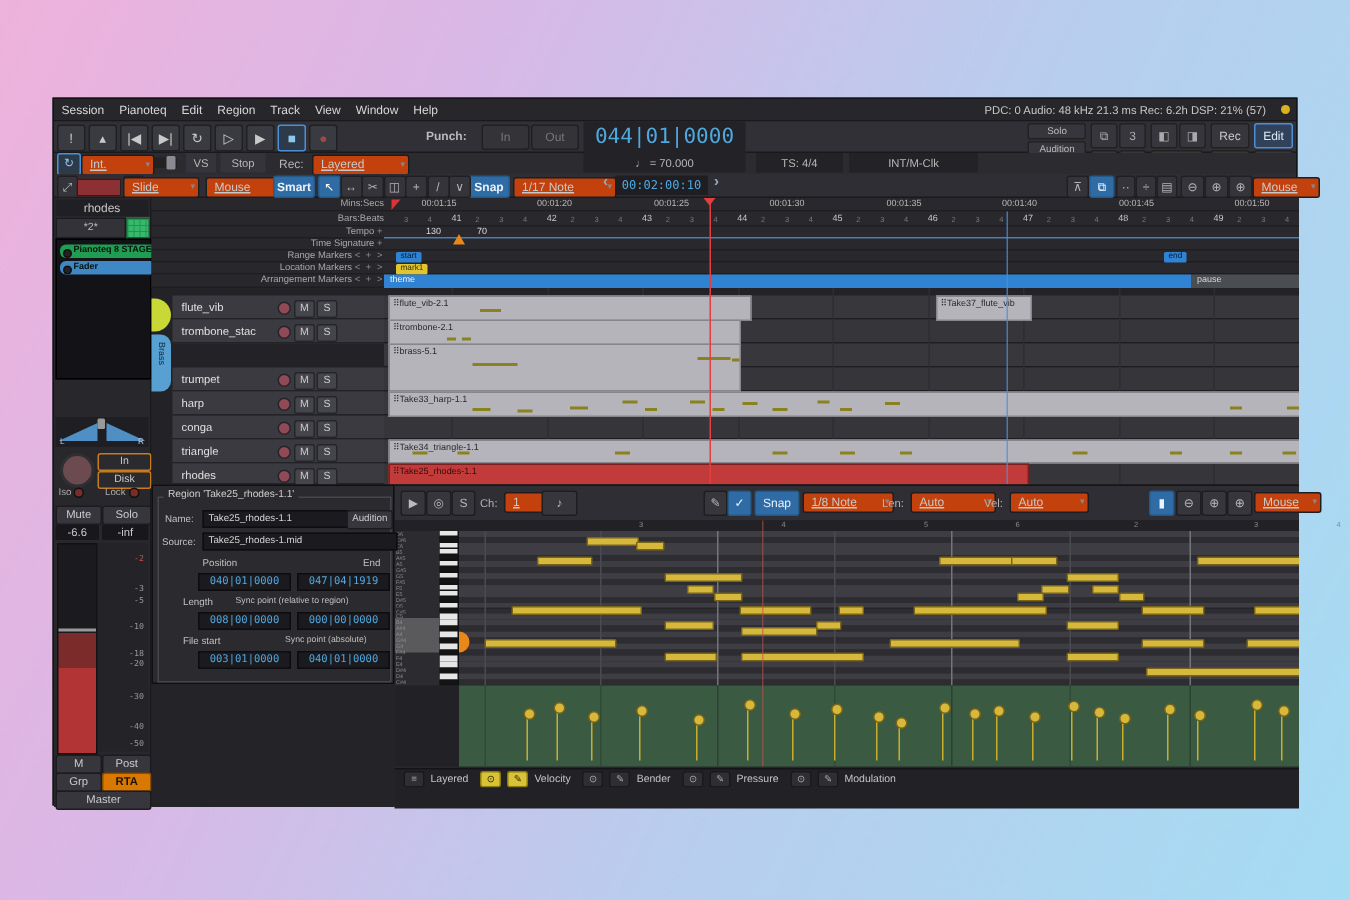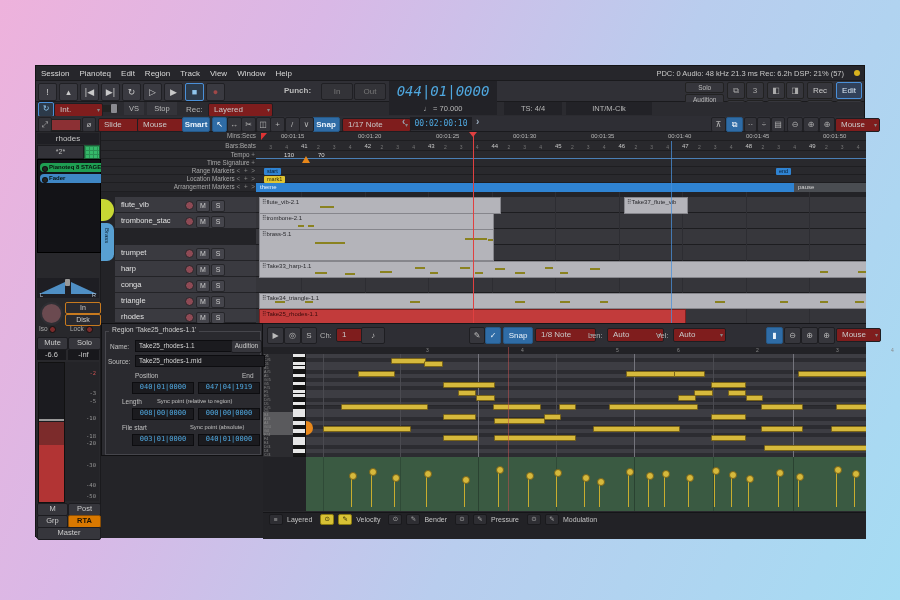--- a/index.html
+++ b/index.html
@@ -19,36 +19,36 @@
   .transport{left:0;top:15px;width:828px;height:21px;background:#303036;border-bottom:1px solid #1a1a1d;}
   .tbtns{position:absolute;left:2px;top:2px;display:flex;gap:2px;}
   .tbtn{width:17px;height:16px;background:#3a3a41;border:1px solid #202024;border-radius:2px;
     color:#c9c9c9;font-size:9px;display:flex;align-items:center;justify-content:center;}
   .tbtn.stop{color:#8fc6ee;border-color:#4a90d9;background:#2c3a4a;}
   .tbtn.rec{color:#a04848;}
   .punch{position:absolute;left:248px;top:5px;font-size:8px;color:#bbb;font-weight:bold;}
   .pbtn{position:absolute;top:2px;width:30px;height:15px;background:#333338;border:1px solid #202024;
     border-radius:2px;color:#777;font-size:8px;text-align:center;line-height:15px;}
   .clock1{position:absolute;left:353px;top:0;width:108px;height:21px;background:#222227;
-    font-family:"DejaVu Sans Mono",monospace;font-size:14px;color:#4fa8e0;text-align:center;line-height:21px;font-style:italic;}
+    font-family:"DejaVu Sans Mono",monospace;font-size:14px;color:#4fa8e0;text-align:center;line-height:21px;}
   .clock2{position:absolute;left:468px;top:0;width:148px;height:21px;background:#222227;
     font-family:"DejaVu Sans Mono",monospace;font-size:13px;color:#e08414;text-align:center;line-height:21px;}
   .rightcluster{position:absolute;right:2px;top:1px;display:flex;gap:3px;height:34px;}
   .minicol{display:flex;flex-direction:column;gap:1px;}
   .minibtn{font-size:6.5px;color:#bbb;background:#36363c;border:1px solid #222;border-radius:2px;
     padding:1px 4px;text-align:center;}
   .sqicon{width:16px;height:15px;background:#36363c;border:1px solid #222;border-radius:2px;
     color:#aaa;font-size:8px;display:flex;align-items:center;justify-content:center;}
   .pagebtn{width:24px;height:15px;background:#36363c;border:1px solid #222;border-radius:2px;
     color:#ccc;font-size:8px;display:flex;align-items:center;justify-content:center;}
   .pagebtn.active{border:1px solid #4a90d9;color:#dce9f5;background:#31415a;}
   
   .row2{left:0;top:36px;width:828px;height:14px;background:#2b2b30;}
-  .dd{background:#7f1d1d;border:1px solid #1e1e22;border-radius:2px;color:#c9c9c9;font-size:8px;
-    padding:0 10px 0 5px;height:12px;line-height:12px;position:absolute;top:1px;}
+  .dd{background:#c2410c;border:1px solid #1e1e22;border-radius:2px;color:#c9c9c9;font-size:8px;
+    padding:0 10px 0 5px;height:12px;line-height:12px;position:absolute;top:1px;text-decoration:underline;}
   .dd::after{content:"▾";position:absolute;right:2px;top:0;font-size:6px;color:#888;}
   .lbl{position:absolute;font-size:8px;color:#b5b5b5;top:3px;}
   .mbox{position:absolute;top:0;height:13px;background:#222227;color:#b8b8b8;font-size:7.5px;
     text-align:center;line-height:13px;}
   .shuttle{position:absolute;left:2px;top:0;width:14px;height:13px;background:#2c3a4a;border:1px solid #4a90d9;
     border-radius:2px;color:#8fc6ee;font-size:8px;text-align:center;line-height:12px;}
   .slider{position:absolute;left:66px;top:3px;width:16px;height:7px;background:#222;border-radius:2px;}
   .slider i{position:absolute;left:9px;top:-1px;width:6px;height:9px;background:#8a8a90;border-radius:1px;}
   
   .toolbar{left:0;top:50px;width:828px;height:16px;background:#2e2e34;border-bottom:1px solid #1a1a1d;}
@@ -267,21 +267,21 @@
       <div class="dd" style="left:172px;width:48px">Layered</div>
       <div class="mbox" style="left:353px;width:108px">♩ = 70.000</div>
       <div class="mbox" style="left:468px;width:58px">TS: 4/4</div>
       <div class="mbox" style="left:530px;width:86px">INT/M-Clk</div>
     </div>
 
     <div class="abs toolbar">
       <div class="tool" style="left:2px;width:12px">⤢</div>
       <div class="redstrip"></div>
       <div class="tool" style="left:46px;width:12px">ø</div>
-      <div class="dd" style="left:62px;top:2px;width:34px">Slide</div>
+      <div class="dd" style="left:46px;top:2px;width:34px">Slide</div>
       <div class="dd" style="left:101px;top:2px;width:40px">Mouse</div>
       <div class="tool bluebtn" style="left:146px;width:26px">Smart</div>
       <div id="tools"></div>
       <div class="tool bluebtn" style="left:276px;width:26px">Snap</div>
       <div class="dd" style="left:306px;top:2px;width:52px">1/17 Note</div>
       <span class="chev" style="left:366px">‹</span>
       <div class="navclock" style="left:374px;width:62px">00:02:00:10</div>
       <span class="chev" style="left:440px">›</span>
       <div class="tool" style="left:675px;width:13px">⊼</div>
       <div class="tool activeicon" style="left:690px;width:15px">⧉</div>

